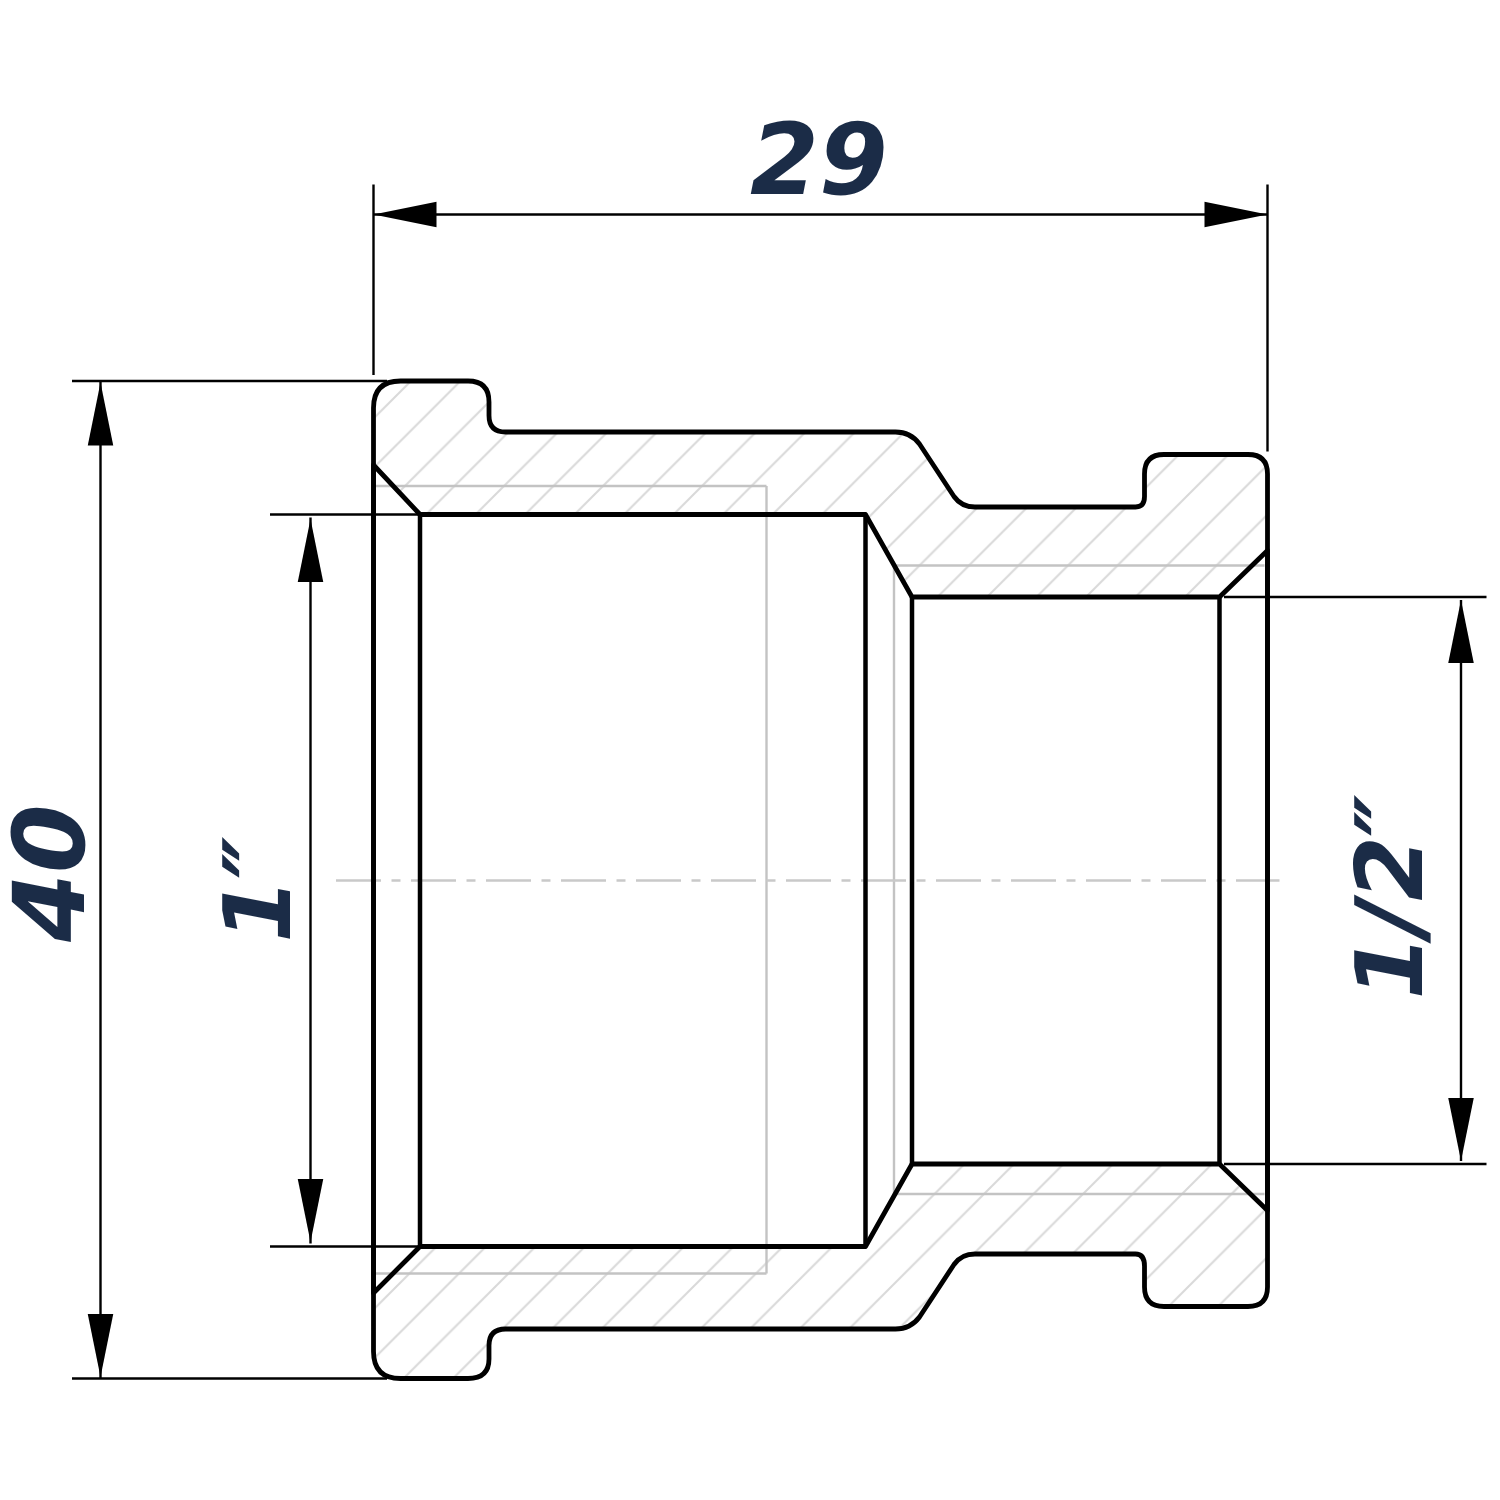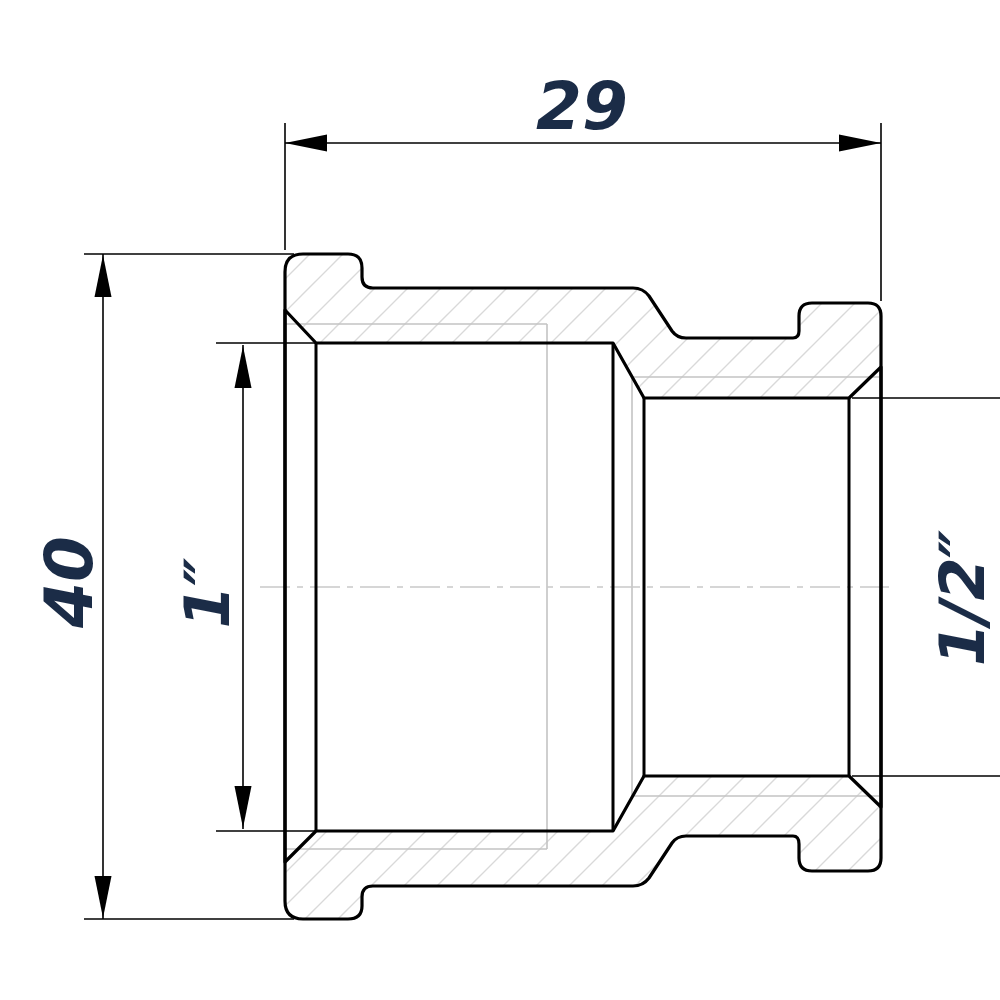--- a/index.html
+++ b/index.html
@@ -1,17 +1,17 @@
 <!DOCTYPE html>
 <html><head>
 <meta charset="utf-8">
 <style>
   html,body{margin:0;padding:0;background:#ffffff;}
   body{width:1000px;height:1000px;position:relative;font-family:"DejaVu Sans",sans-serif;}
-  .stage{position:absolute;inset:0;padding-left:36px;}
+  .stage{position:absolute;inset:0;}
   svg{display:block;}
   .dim-label{font-family:"DejaVu Sans",sans-serif;font-weight:bold;font-style:italic;}
 </style>
 </head>
 <body>
 
 <div class="stage">
 <svg width="1000" height="1000" viewBox="0 0 1000 1000">
   <defs>
     <pattern id="hatch" patternUnits="userSpaceOnUse" width="33" height="33">

